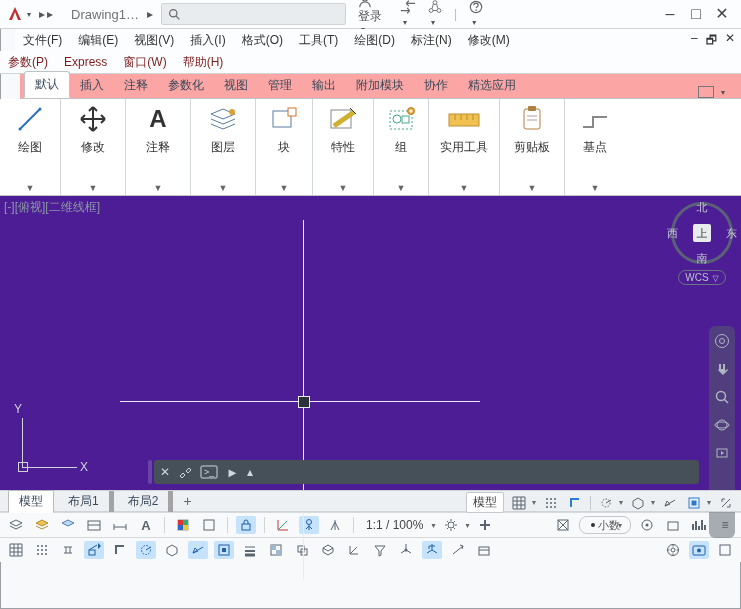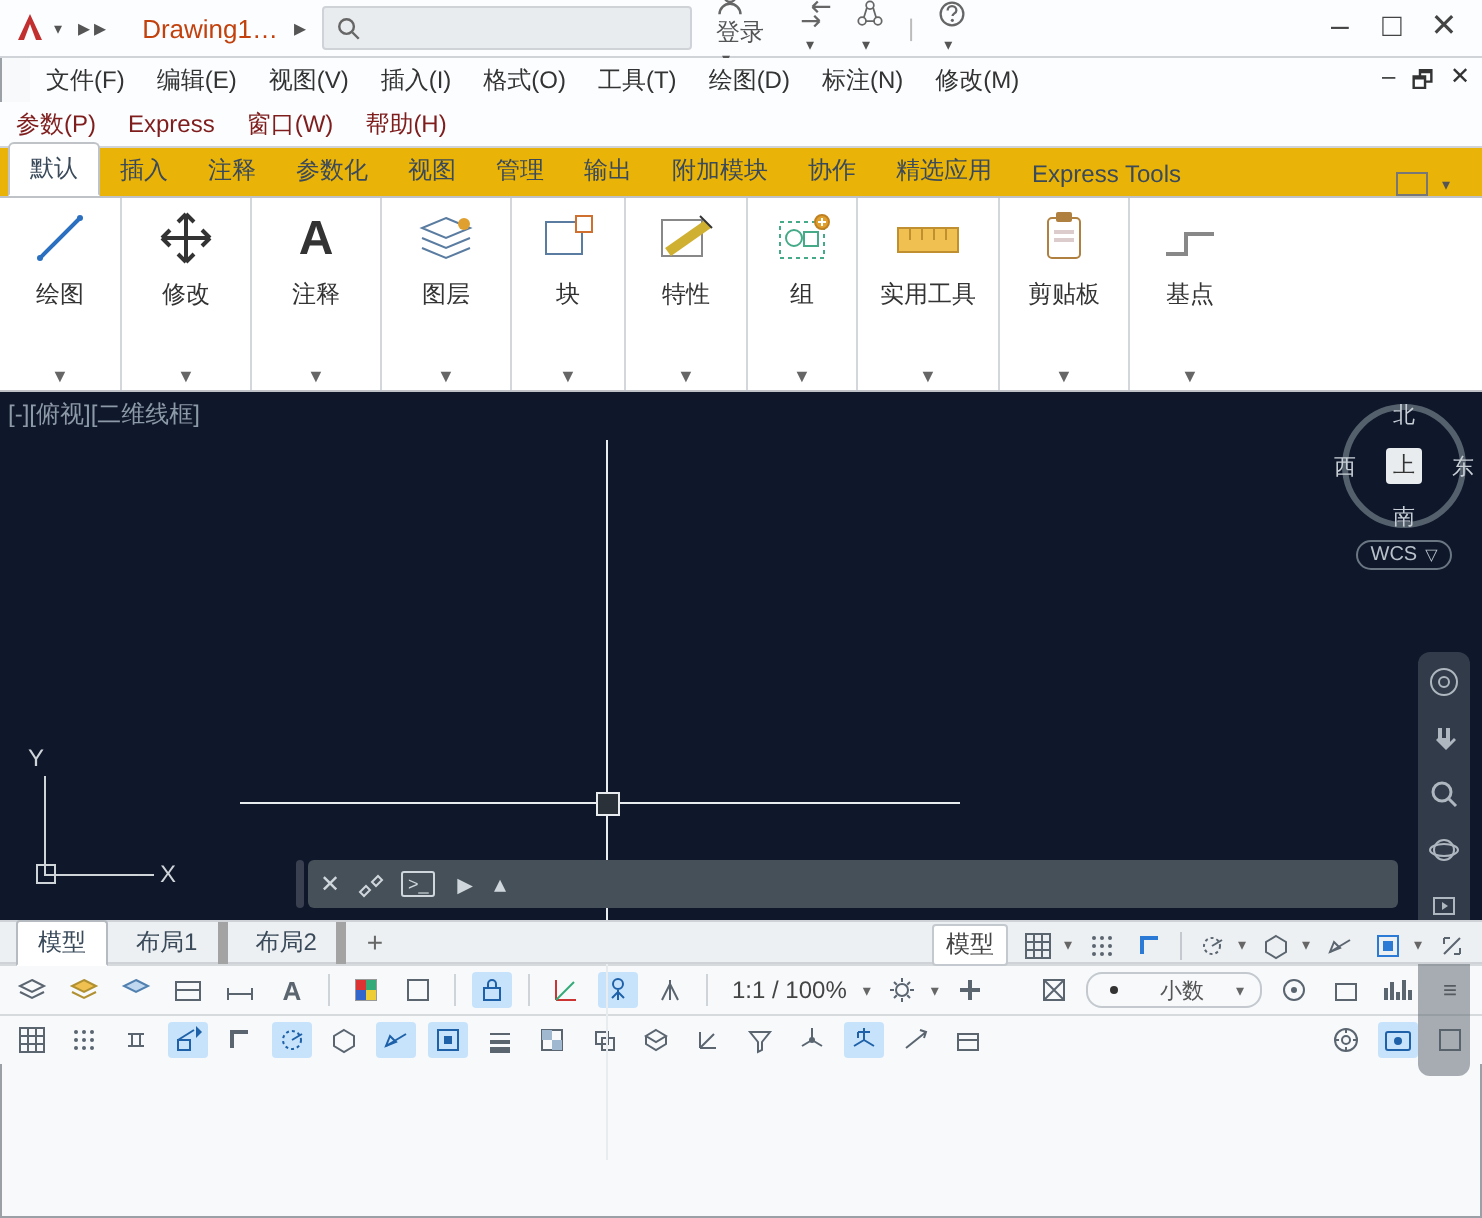--- a/index.html
+++ b/index.html
@@ -1,52 +1,52 @@
 <!DOCTYPE html>
 <html><head>
 <meta charset="utf-8">
 <style>
   html, body { margin:0; padding:0; width:741px; height:609px; background:#cfcfcf; font-family:"Microsoft YaHei","Segoe UI",Arial,sans-serif; font-size:12px; color:#333; overflow:hidden;}
   .window { width:741px; height:609px; background:#f7f9fb; position:relative; box-shadow:0 0 0 1px #9aa0a6 inset;}
   
   .titlebar { height:28px; background:#fbfdff; display:flex; align-items:center; padding:0 6px; border-bottom:1px solid #d0d4d8;}
   .titlebar .logo { width:18px; height:18px; display:flex; align-items:center; justify-content:center;}
   .titlebar .sep-arrows { color:#555; margin:0 8px; letter-spacing:2px;}
-  .title-file { font-size:13px; color:#c2410c; padding:0 8px;}
+  .title-file { font-size:13px; color:#737373; padding:0 8px;}
   .arrow-char { color:#555; margin-right:8px;}
   .tb-search { flex:0 0 175px; height:20px; background:#e9ecef; border:1px solid #cfd3d7; border-radius:2px; display:flex; align-items:center; padding:0 4px; margin-right:4px;}
   .tb-search input { flex:1; border:none; background:transparent; font-size:12px; font-style:italic; color:#666; outline:none;}
   .tb-search .search-ic { width:16px; color:#666; display:flex; justify-content:center;}
   .tb-user { display:flex; align-items:flex-start; gap:0; padding:0 8px; color:#555;flex-direction:column;}
   .tb-user svg, .titlebar svg { display:block;}
   .tb-tail-icons { display:flex; align-items:center; gap:12px; padding:0 10px; color:#555;}
   .dropdown-car { font-size:8px; color:#555; margin-left:3px;}
   .titlebar-spacer { flex:1; }
   .win-controls { display:flex; gap:12px; padding-right:6px;}
   .win-controls span { width:14px; text-align:center; font-size:16px; line-height:1; color:#444;}
   
   .menubar { height:22px; background:#fbfdff; display:flex; align-items:center; padding:0 8px; gap:16px; border-bottom:none; position:relative;margin-left:15px;}
   .menubar span { font-size:12px; color:#333;}
   .menubar .doc-controls { position:absolute; right:6px; top:2px; display:flex; gap:8px; font-size:14px; color:#444;}
   .menubar2 { height:22px; background:#fbfdff; display:flex; align-items:center; padding:0 8px; gap:16px; border-bottom:1px solid #d0d4d8;}
   .menubar2 span { font-size:12px; color:#7f1d1d;}
   
-  .ribbon-tabs { height:24px; background:#eab308; display:flex; align-items:flex-end; padding:0 4px 0 4px; border-bottom:1px solid #bfc3c7;}
+  .ribbon-tabs { height:24px; background:#fca5a5; display:flex; align-items:flex-end; padding:0 4px 0 4px; border-bottom:1px solid #bfc3c7;margin-left:20px;}
   .ribbon-tab { padding:4px 10px 4px 10px; font-size:12px; color:#3a4a5a; cursor:pointer;}
   .ribbon-tab.active { background:#fff; border:1px solid #bfc3c7; border-bottom:1px solid #fff; border-radius:3px 3px 0 0;}
   .ribbon-tab-tail { margin-left:auto; padding-right:12px; color:#555; display:flex; align-items:center; gap:4px;}
   .ribbon-tab-tail .boxic { width:14px; height:10px; border:1px solid #777;}
   
   .ribbon { height:96px; background:#fff; display:flex; border-bottom:1px solid #bfc3c7;}
   .panel { border-right:1px solid #d3d7db; display:flex; flex-direction:column; align-items:center; justify-content:flex-start; position:relative; padding-top:6px;}
   .panel .pic { width:32px; height:28px; display:flex; align-items:center; justify-content:center; margin-bottom:6px;}
   .panel .plabel { font-size:12px; color:#333;}
   .panel .pcar { position:absolute; bottom:2px; left:0; right:0; text-align:center; font-size:9px; color:#666;}
   
-  .canvas-wrap { position:relative; height:264px; background:#0f172a;}
+  .canvas-wrap { position:relative; height:294px; background:#4c1d95;}
   .canvas-label { position:absolute; top:3px; left:4px; color:#8c99a6; font-size:12px;}
   .crosshair-h { position:absolute; top:205px; left:120px; width:360px; height:1px; background:#e8ecef;}
   .crosshair-v { position:absolute; top:24px; left:303px; width:1px; height:360px; background:#e8ecef;}
   .crosshair-box { position:absolute; top:200px; left:298px; width:10px; height:10px; border:1px solid #e8ecef; background:#2a3138;}
   .ucs { position:absolute; left:14px; bottom:12px; }
   .ucs .y { position:absolute; left:8px; bottom:10px; width:1px; height:50px; background:#cfd4d8;}
   .ucs .x { position:absolute; left:8px; bottom:10px; width:55px; height:1px; background:#cfd4d8;}
   .ucs .ylab { position:absolute; left:0; bottom:62px; color:#cfd4d8; font-size:12px;}
   .ucs .xlab { position:absolute; left:66px; bottom:4px; color:#cfd4d8; font-size:12px;}
   .ucs .box { position:absolute; left:4px; bottom:6px; width:8px; height:8px; border:1px solid #cfd4d8;}
@@ -80,21 +80,21 @@
   .rc-it.blue svg * { stroke:#2a7ad6;}
   .rc-car { font-size:8px; color:#666; margin-left:-2px;}
   .rc-sep { width:1px; height:14px; background:#c3c9ce;}
   
   .status1, .status2 { height:24px; background:#f7f9fb; border-top:1px solid #d6dadd; display:flex; align-items:center; padding:0 6px; gap:6px;}
   .status1 .sic, .status2 .sic { width:20px; height:18px; display:flex; align-items:center; justify-content:center; color:#57606a;}
   .status1 .sic.on, .status2 .sic.on { background:#c7e3fb; border-radius:2px; color:#1e61a8;}
   .status-sep { width:1px; height:16px; background:#cfd4d8; margin:0 2px;}
   .status-text { color:#444; font-size:12px; padding:0 4px;}
   .status1 .right, .status2 .right { margin-left:auto; display:flex; align-items:center; gap:6px;}
-  .pill { height:16px; padding:0 8px; border:1px solid #c3c9ce; border-radius:8px; display:flex; align-items:center; gap:18px; font-size:11px; color:#555;}
+  .pill { height:16px; padding:0 8px; border:1px solid #c3c9ce; border-radius:8px; display:flex; align-items:center; gap:0; font-size:11px; color:#555;}
   svg { overflow:visible;}
 </style>
 </head>
 <body>
 <div class="window">
 
 <div class="titlebar">
   <span class="logo">
     <svg width="16" height="16" viewBox="0 0 16 16">
           <path d="M2 14 L8 1 L14 14 L11 14 L8 6 L5 14 Z" fill="#c22f2f"></path>
@@ -172,21 +172,20 @@
   <div class="ribbon-tab active">默认</div>
   <div class="ribbon-tab">插入</div>
   <div class="ribbon-tab">注释</div>
   <div class="ribbon-tab">参数化</div>
   <div class="ribbon-tab">视图</div>
   <div class="ribbon-tab">管理</div>
   <div class="ribbon-tab">输出</div>
   <div class="ribbon-tab">附加模块</div>
   <div class="ribbon-tab">协作</div>
   <div class="ribbon-tab">精选应用</div>
-  <div class="ribbon-tab">Express Tools</div>
   <div class="ribbon-tab-tail">
         <div class="boxic"></div>
         <span class="dropdown-car">▾</span>
       </div>
 </div>
 
 <div class="ribbon">
   <div class="panel" style="width:60px">
     <div class="pic">
           <svg width="28" height="28">

